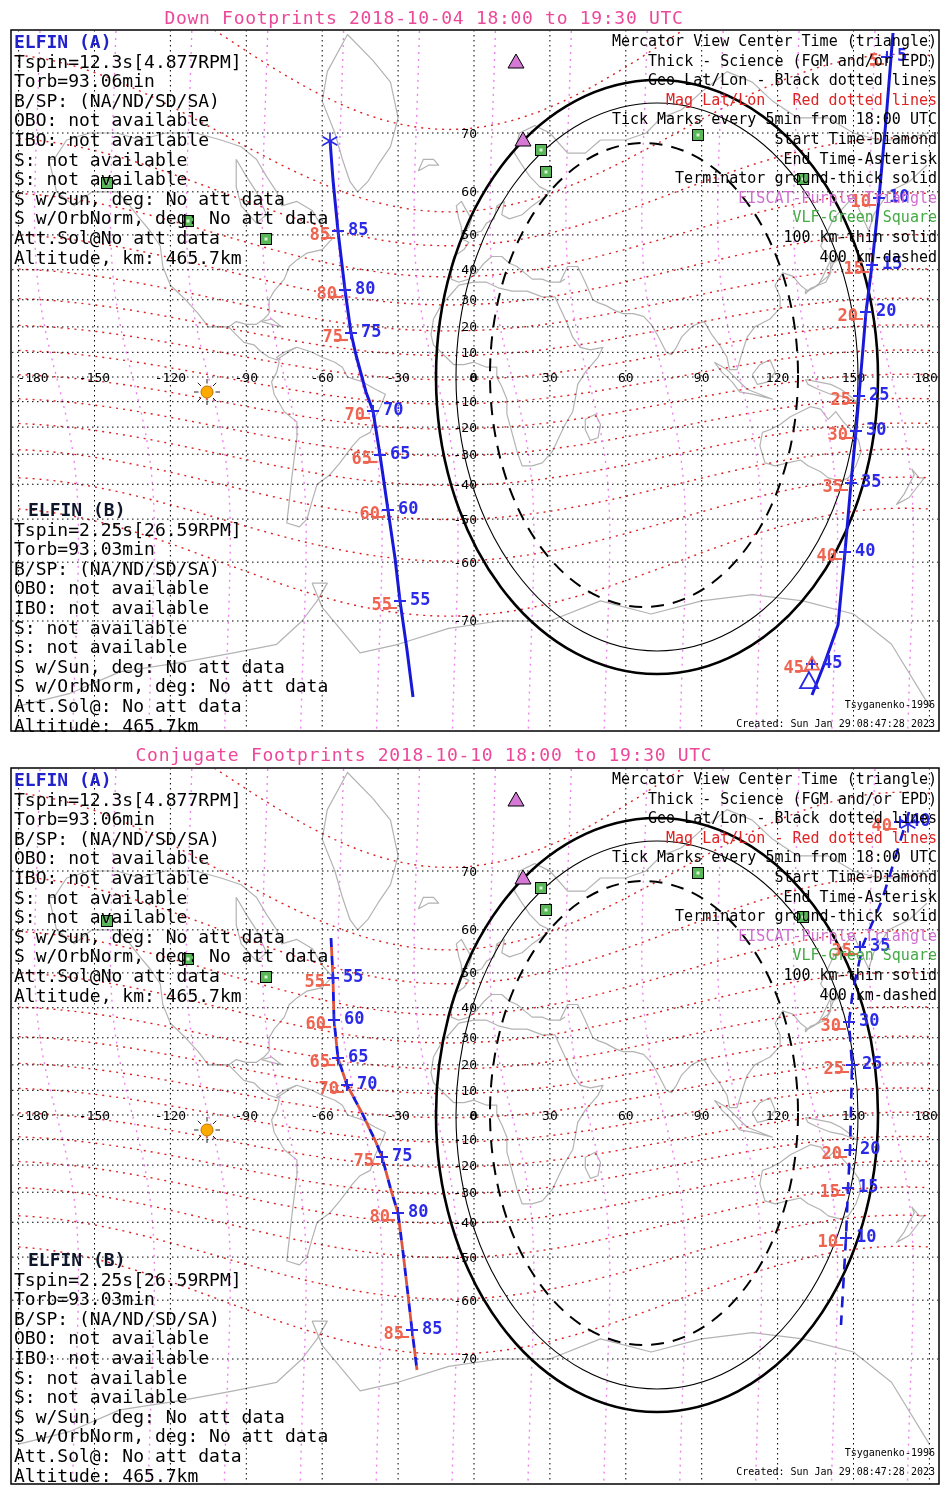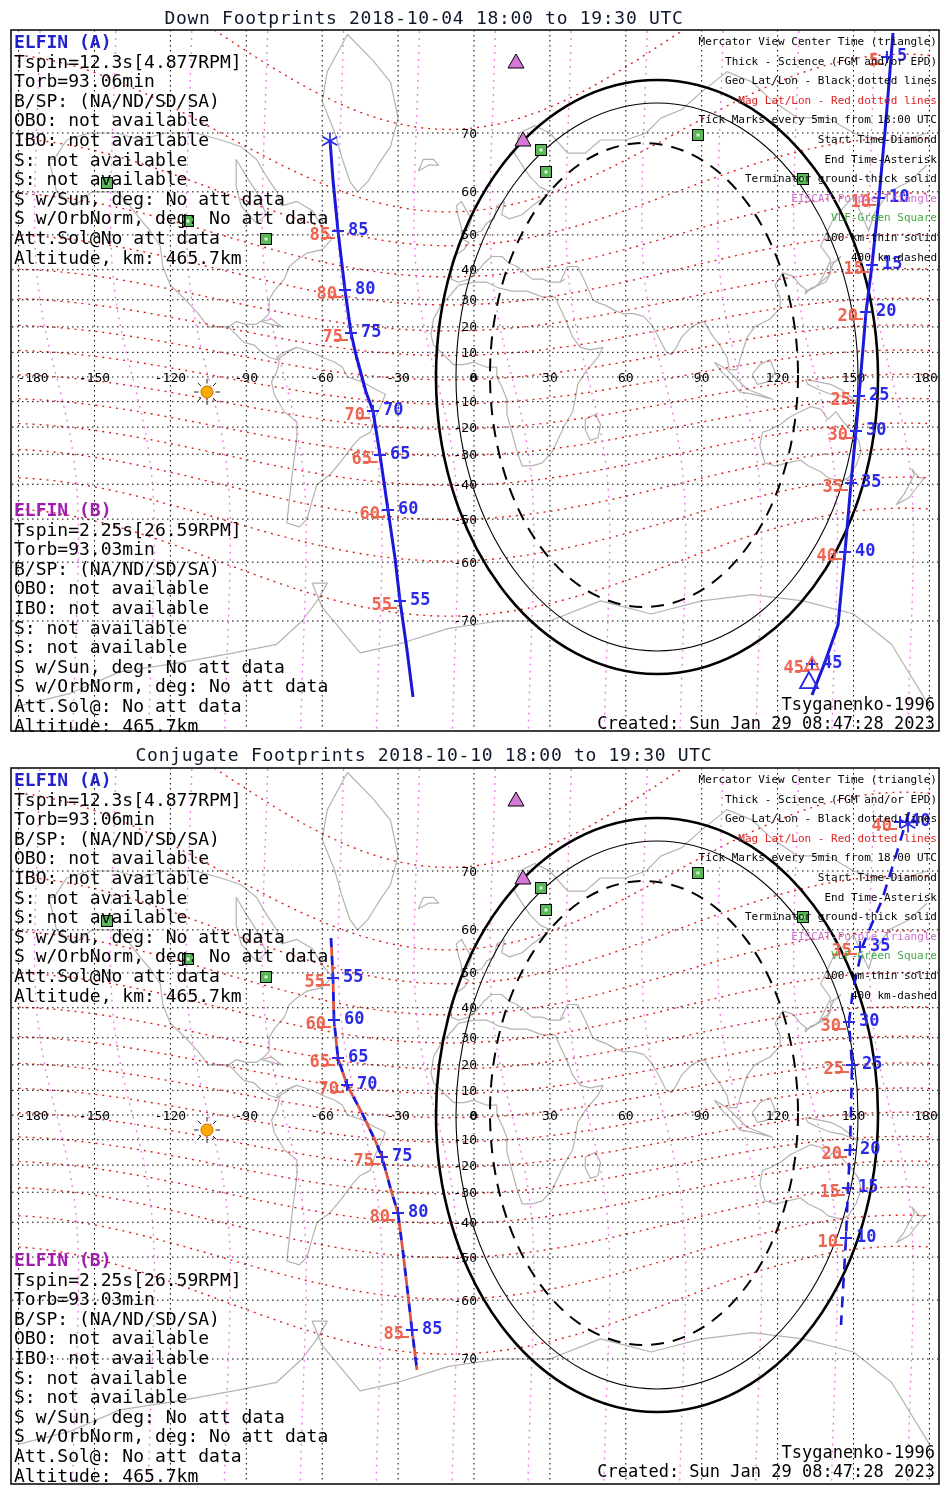--- a/index.html
+++ b/index.html
@@ -1,28 +1,28 @@
 <!DOCTYPE html>
 <html><head>
 <meta charset="utf-8">
 <style>
   html,body{margin:0;padding:0;background:#fff;}
   #root{position:relative;width:950px;height:1500px;background:#fff;overflow:hidden;
         font-family:"DejaVu Sans Mono",monospace;}
   #map{position:absolute;left:0;top:0;}
   .title{position:absolute;left:0;width:848px;text-align:center;font-size:18px;
-         letter-spacing:0.7px;color:#0f172a;white-space:nowrap;}
+         letter-spacing:0.7px;color:#ec4899;white-space:nowrap;}
   .elf{position:absolute;left:14px;font-size:18px;color:#000;white-space:nowrap;}
   .elf div{height:19.6px;line-height:19.6px;}
   .elf .hd{font-weight:bold;}
   .elf .hd.a{color:#2222cc;}
-  .elf .hd.b{color:#a21caf;}
-  .leg{position:absolute;right:13px;text-align:right;font-size:11px;white-space:nowrap;}
+  .elf .hd.b{color:#0f172a;margin-left:14px;}
+  .leg{position:absolute;right:13px;text-align:right;font-size:15px;white-space:nowrap;}
   .leg div{height:19.6px;line-height:19.6px;}
-  .cred{position:absolute;right:15px;text-align:right;font-size:17px;color:#000;white-space:nowrap;}
+  .cred{position:absolute;right:15px;text-align:right;font-size:10px;color:#000;white-space:nowrap;}
   .cred div{height:19px;line-height:19px;}
   svg text.ax{font-family:"DejaVu Sans Mono",monospace;font-size:13px;}
   svg text.trk{font-family:"DejaVu Sans Mono",monospace;font-size:17px;font-weight:bold;}
 </style>
 </head>
 <body>
 
 <div id="root">
   <svg id="map" width="950" height="1500">
       <defs>

